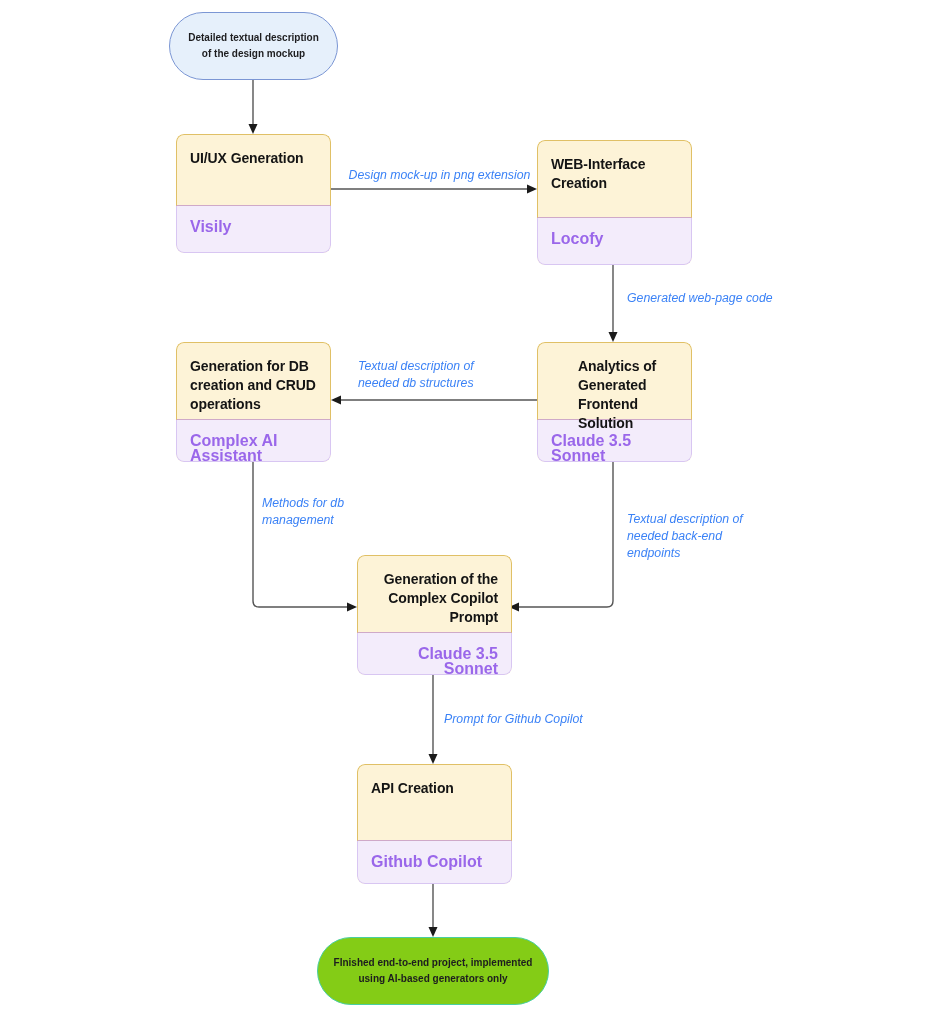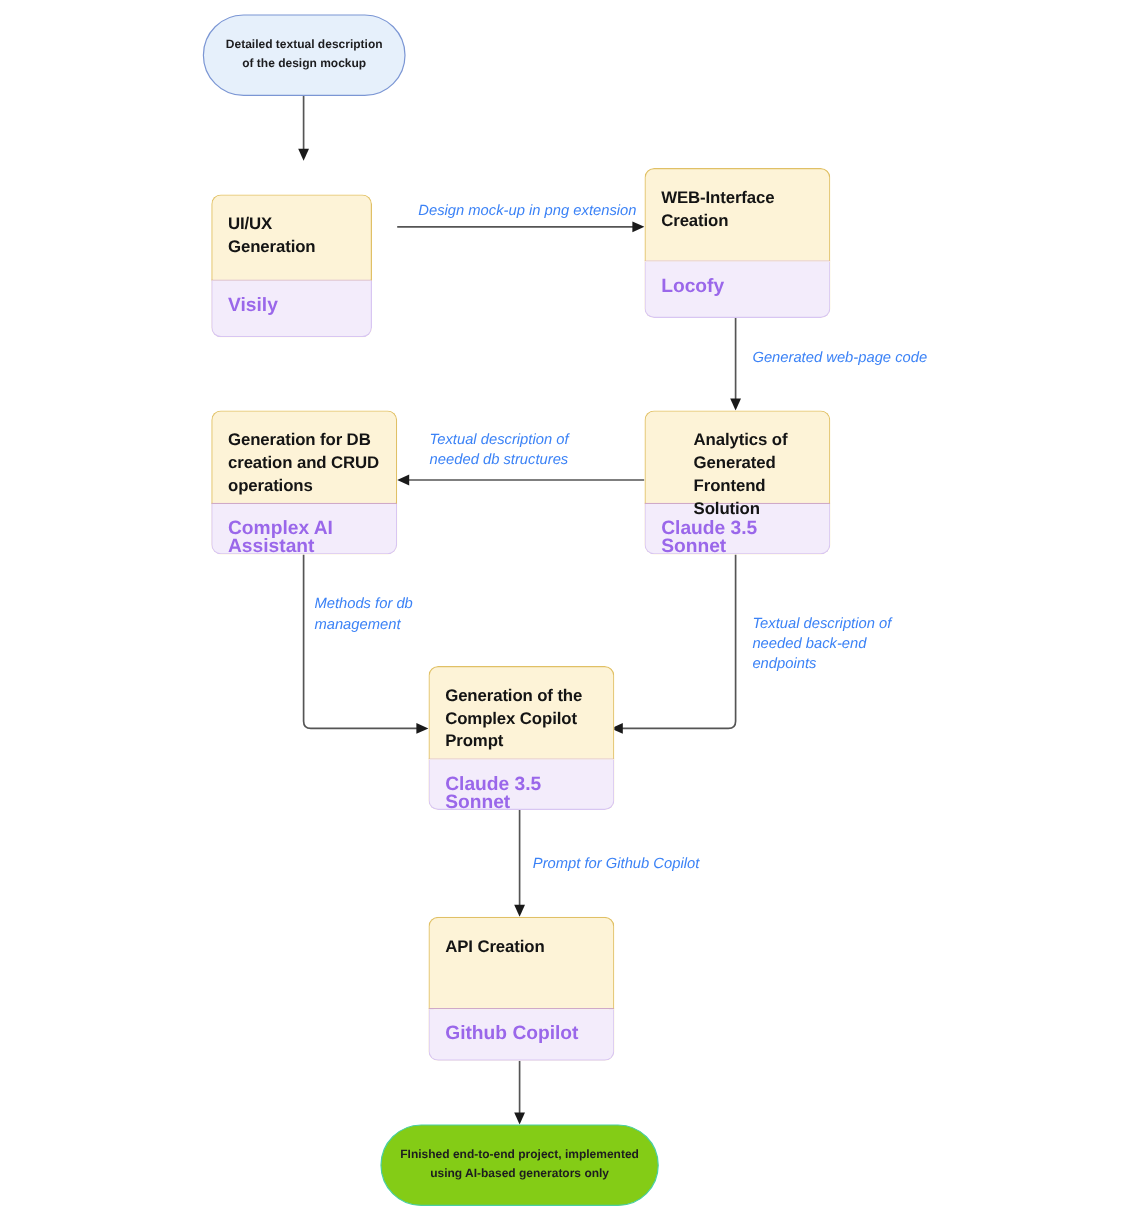--- a/index.html
+++ b/index.html
@@ -124,41 +124,41 @@
     <g>
       <line x1="433" y1="884" x2="433" y2="928"></line>
       <polygon points="433,937 428.5,927 437.5,927"></polygon>
     </g>
   </svg>
 
   <div class="stadium start" style="left:169px;top:12px;width:169px;height:68px;">
     <span>Detailed textual description of the design mockup</span>
   </div>
 
-  <div class="node" style="left:176px;top:134px;width:134px;height:119px;margin-top:28px;">
+  <div class="node" style="left:176px;top:134px;width:155px;height:119px;">
     <div class="head" style="height:72px;">UI/UX Generation</div>
     <div class="foot" style="height:47px;">Visily</div>
   </div>
 
   <div class="node" style="left:537px;top:140px;width:155px;height:125px;">
     <div class="head" style="height:78px;">WEB-Interface Creation</div>
     <div class="foot" style="height:47px;">Locofy</div>
   </div>
 
   <div class="node" style="left:537px;top:342px;width:155px;height:120px;">
     <div class="head" style="height:78px;padding-left:40px;">Analytics of Generated Frontend Solution</div>
     <div class="foot" style="height:42px;">Claude 3.5 Sonnet</div>
   </div>
 
   <div class="node" style="left:176px;top:342px;width:155px;height:120px;">
     <div class="head" style="height:78px;">Generation for DB creation and CRUD operations</div>
     <div class="foot" style="height:42px;">Complex AI Assistant</div>
   </div>
 
-  <div class="node" style="left:357px;top:555px;width:155px;height:120px;">
+  <div class="node" style="left:357px;top:555px;width:155px;height:120px;text-align:right;">
     <div class="head" style="height:78px;">Generation of the Complex Copilot Prompt</div>
     <div class="foot" style="height:42px;">Claude 3.5 Sonnet</div>
   </div>
 
   <div class="node" style="left:357px;top:764px;width:155px;height:120px;">
     <div class="head" style="height:77px;">API Creation</div>
     <div class="foot" style="height:43px;">Github Copilot</div>
   </div>
 
   <div class="stadium end" style="left:317px;top:937px;width:232px;height:68px;">

